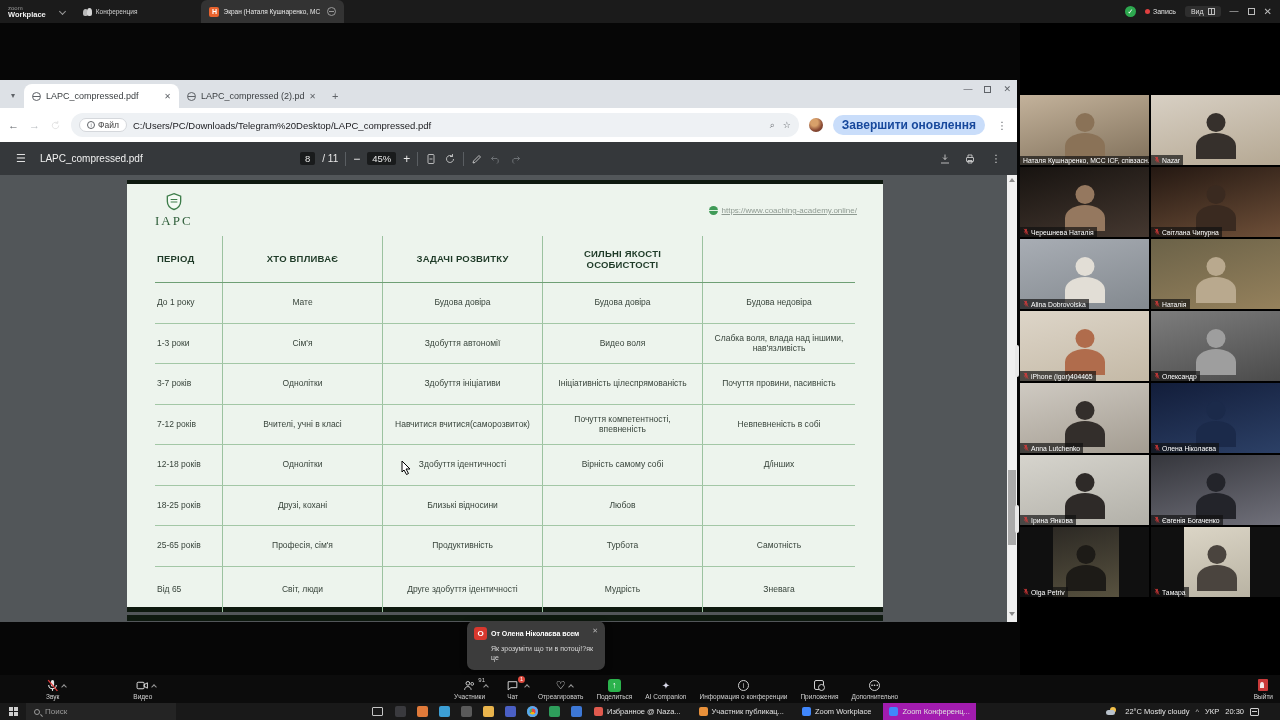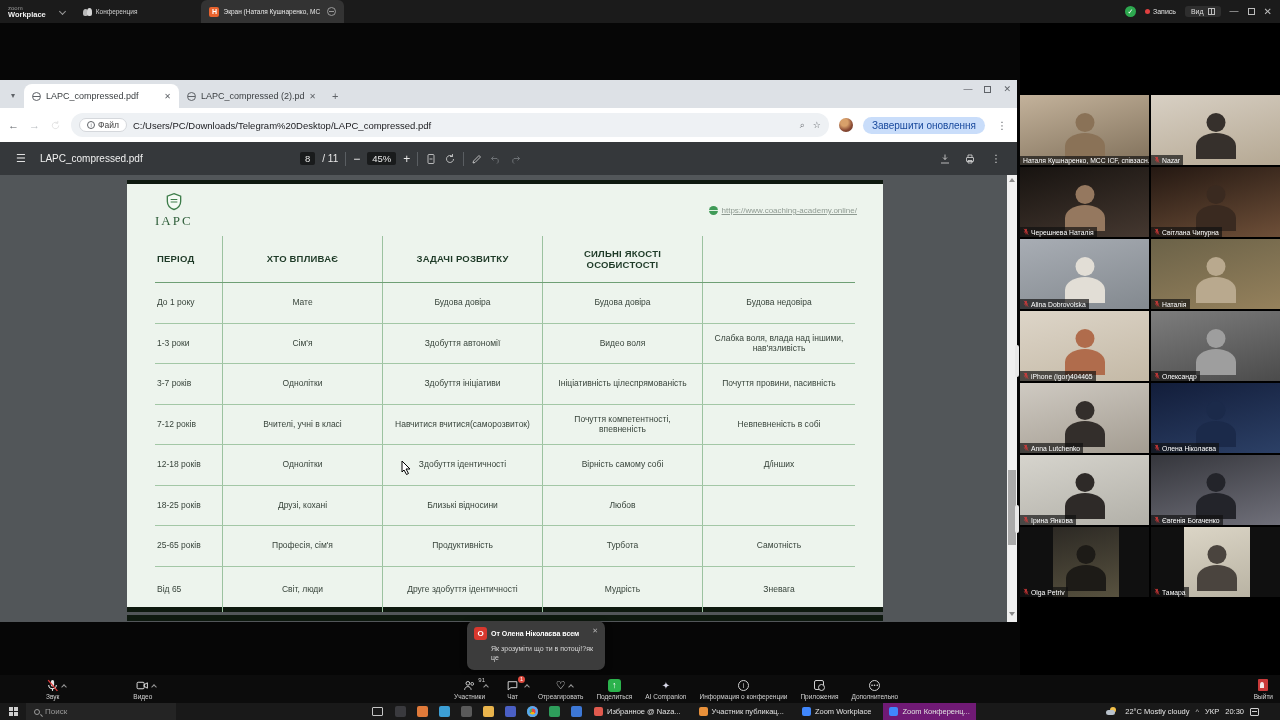--- a/index.html
+++ b/index.html
@@ -44,21 +44,21 @@
   .cwin{position:absolute;right:6px;top:4px;display:flex;gap:12px;align-items:center;color:#5f6368}
   .cnav{height:34px;background:#fff;display:flex;align-items:center;padding:0 8px;gap:10px}
   .nav-ico{color:#5f6368;font-size:11px}
   .nav-ico.dim{color:#b8bcc0}
   .omnibox{flex:1;height:24px;background:#eef1f4;border-radius:13px;display:flex;align-items:center;padding:0 8px;gap:6px;min-width:0}
   .file-chip{display:flex;align-items:center;gap:3px;background:#fff;border:1px solid #d5d8dc;border-radius:9px;padding:1px 7px;font-size:8.5px;color:#444}
   .info-i{width:8px;height:8px;border:1px solid #5f6368;border-radius:50%;font-size:5.5px;color:#5f6368;display:flex;align-items:center;justify-content:center}
   .url{font-size:9.5px;color:#202124;white-space:nowrap;overflow:hidden;flex:1}
   .omni-right{display:flex;gap:8px;color:#5f6368;font-size:9px}
   .avatar{width:14px;height:14px;border-radius:50%;background:radial-gradient(circle at 38% 32%,#d8a06a 28%,#8a4a34 62%,#5c2f22);flex:none}
-  .update-btn{background:#c9ddfa;color:#17489c;border-radius:11px;font-size:10px;font-weight:normal;padding:3px 9px;white-space:nowrap}
+  .update-btn{background:#c9ddfa;color:#17489c;border-radius:11px;font-size:12px;font-weight:bold;padding:3px 9px;white-space:nowrap}
   .kebab{color:#5f6368;font-size:10px;letter-spacing:0;margin:0 2px}
   
   .pdfbar{height:33px;background:#35383b;color:#e8e8e8;display:flex;align-items:center;padding:0 10px;font-size:10px}
   .pdfbar .ham{font-size:11px;margin:0 14px 0 6px;color:#e0e0e0}
   .pdf-title{font-size:10px;color:#f0f0f0}
   .pdf-center{position:absolute;left:300px;display:flex;align-items:center;gap:7px}
   .pdf-box{background:#191b1c;border-radius:2px;padding:1px 5px;font-size:9.5px}
   .vdiv{width:1px;height:14px;background:#5a5e62}
   .pdf-right{margin-left:auto;display:flex;align-items:center;gap:13px;padding-right:4px}
   .pico{width:12px;height:12px;display:block}
@@ -134,21 +134,21 @@
   .start{width:26px;display:flex;align-items:center;justify-content:center}
   .win-logo{width:9px;height:9px;display:grid;grid-template-columns:4px 4px;grid-gap:1px}
   .win-logo span{background:#cfcfcf;width:4px;height:4px}
   .wsearch{width:150px;height:17px;background:#242424;display:flex;align-items:center;gap:5px;padding:0 8px;font-size:8px;color:#9a9a9a}
   .mag{width:6px;height:6px;border:1px solid #9a9a9a;border-radius:50%;position:relative}
   .mag:after{content:"";position:absolute;left:5px;top:5px;width:3px;height:1px;background:#9a9a9a;transform:rotate(45deg)}
   .tview{width:11px;height:9px;border:1px solid #c5c5c5;border-radius:1px;margin-left:196px;position:relative;background:transparent}
   .appico{width:11px;height:11px;border-radius:2px;margin-left:11px;flex:none}
   .appico.first{margin-left:12px}
   .wbtn{height:17px;display:flex;align-items:center;gap:4px;padding:0 6px;margin-left:6px;font-size:7.5px;color:#e0e0e0;max-width:112px;white-space:nowrap;overflow:hidden}
-  .wbtn.on{background:#701a75}
+  .wbtn.on{background:#a21caf}
   .wico{width:9px;height:9px;border-radius:2px;flex:none}
   .tray{margin-left:auto;display:flex;align-items:center;gap:6px;padding-right:21px;font-size:7.5px;color:#e5e5e5}
   .wx{position:relative;width:13px;height:9px}
   .wx .sun{position:absolute;left:4px;top:0;width:6px;height:6px;border-radius:50%;background:#f2c14b}
   .wx .cld{position:absolute;left:0;top:3px;width:9px;height:5px;border-radius:4px;background:#b9c2cc}
   .note-ico{width:9px;height:8px;border:1px solid #cfcfcf;border-radius:1px;position:relative}
   .note-ico:after{content:"";position:absolute;left:1px;top:2px;right:1px;height:1px;background:#cfcfcf}
   .cursor{position:absolute;left:401px;top:460px;z-index:50}
 </style>
 </head>

